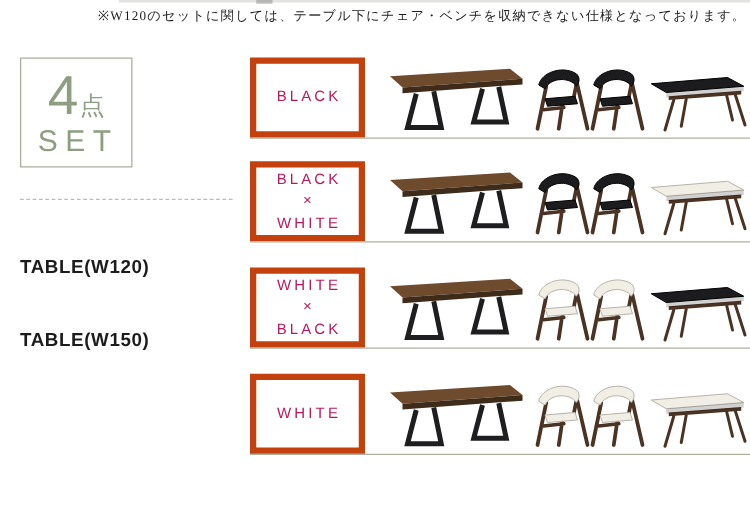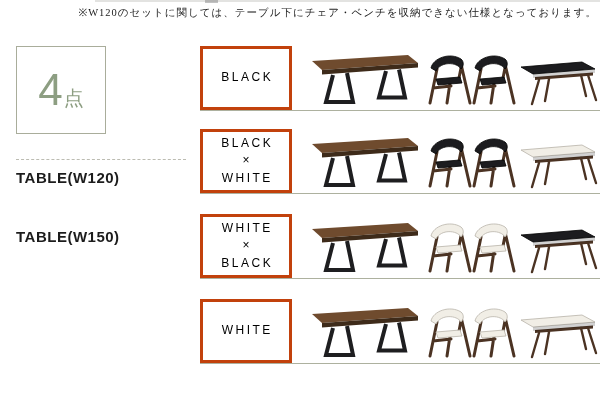--- a/index.html
+++ b/index.html
@@ -21,30 +21,30 @@
   .set-badge .line1{display:flex;align-items:baseline;line-height:1;}
   .set-badge .num{font-size:44px;}
   .set-badge .unit{font-size:20px;margin-left:1px;}
   .set-badge .set{font-size:24px;letter-spacing:6px;line-height:1;margin-top:3px;text-indent:3px;}
 
   .composition{position:absolute;left:16px;top:142px;font-size:12.5px;color:#3a3a3a;
                letter-spacing:.4px;white-space:nowrap;}
   .dashed-sep{position:absolute;left:16px;top:159px;width:170px;height:0;
               border-top:1px dashed #bcbcb2;}
   .table-opt{position:absolute;left:16px;font-size:15px;font-weight:bold;color:#1c1c1c;
-             letter-spacing:.5px;white-space:nowrap;}
+             letter-spacing:.5px;white-space:nowrap;margin-top:36px;}
   .opt-w120{top:169px;}
   .opt-w150{top:228px;text-align:center;}
 
   
   .row{position:absolute;left:200px;width:400px;height:64px;border-bottom:1px solid #adb19f;}
   .row1{top:46px;} .row2{top:129px;} .row3{top:214px;} .row4{top:299px;}
   .color-box{position:absolute;left:0;top:0;width:92px;height:100%;box-sizing:border-box;
-             border:3px solid #c2410c;background:#fff;display:flex;flex-direction:column;
-             align-items:center;justify-content:center;color:#000000;font-size:12px;
+             border:5px solid #c2410c;background:#fff;display:flex;flex-direction:column;
+             align-items:center;justify-content:center;color:#be185d;font-size:12px;
              letter-spacing:2.5px;line-height:1.45;text-indent:2.5px;}
   .scene{position:absolute;left:100px;top:0;width:300px;height:64px;display:block;}
 
   
   .wood{fill:none;stroke:#4b3323;stroke-width:3;stroke-linecap:round;}
   .wood-thin{fill:none;stroke:#4b3323;stroke-width:2.4;stroke-linecap:round;}
   .wood-fill{fill:#4b3323;stroke:none;}
   .metal{fill:none;stroke:#1e1e20;stroke-width:4;}
   .tabletop{fill:#6f4b2e;stroke:none;}
   .tableedge{fill:#3e2b1a;stroke:none;}
@@ -59,20 +59,21 @@
   <div class="top-strip"></div>
   <div class="top-smudge"></div>
 
   <div class="note">※W120のセットに関しては、テーブル下にチェア・ベンチを収納できない仕様となっております。</div>
 
   <div class="set-badge">
     <div class="line1">
       <span class="num">4</span>
       <span class="unit">点</span>
     </div>
+    <div class="set">SET</div>
   </div>
 
   <div class="dashed-sep"></div>
   <div class="table-opt opt-w120">TABLE(W120)</div>
   <div class="table-opt opt-w150">TABLE(W150)</div>
 
   <div class="row row1">
     <div class="color-box">
       <span>BLACK</span>
       <span></span>

